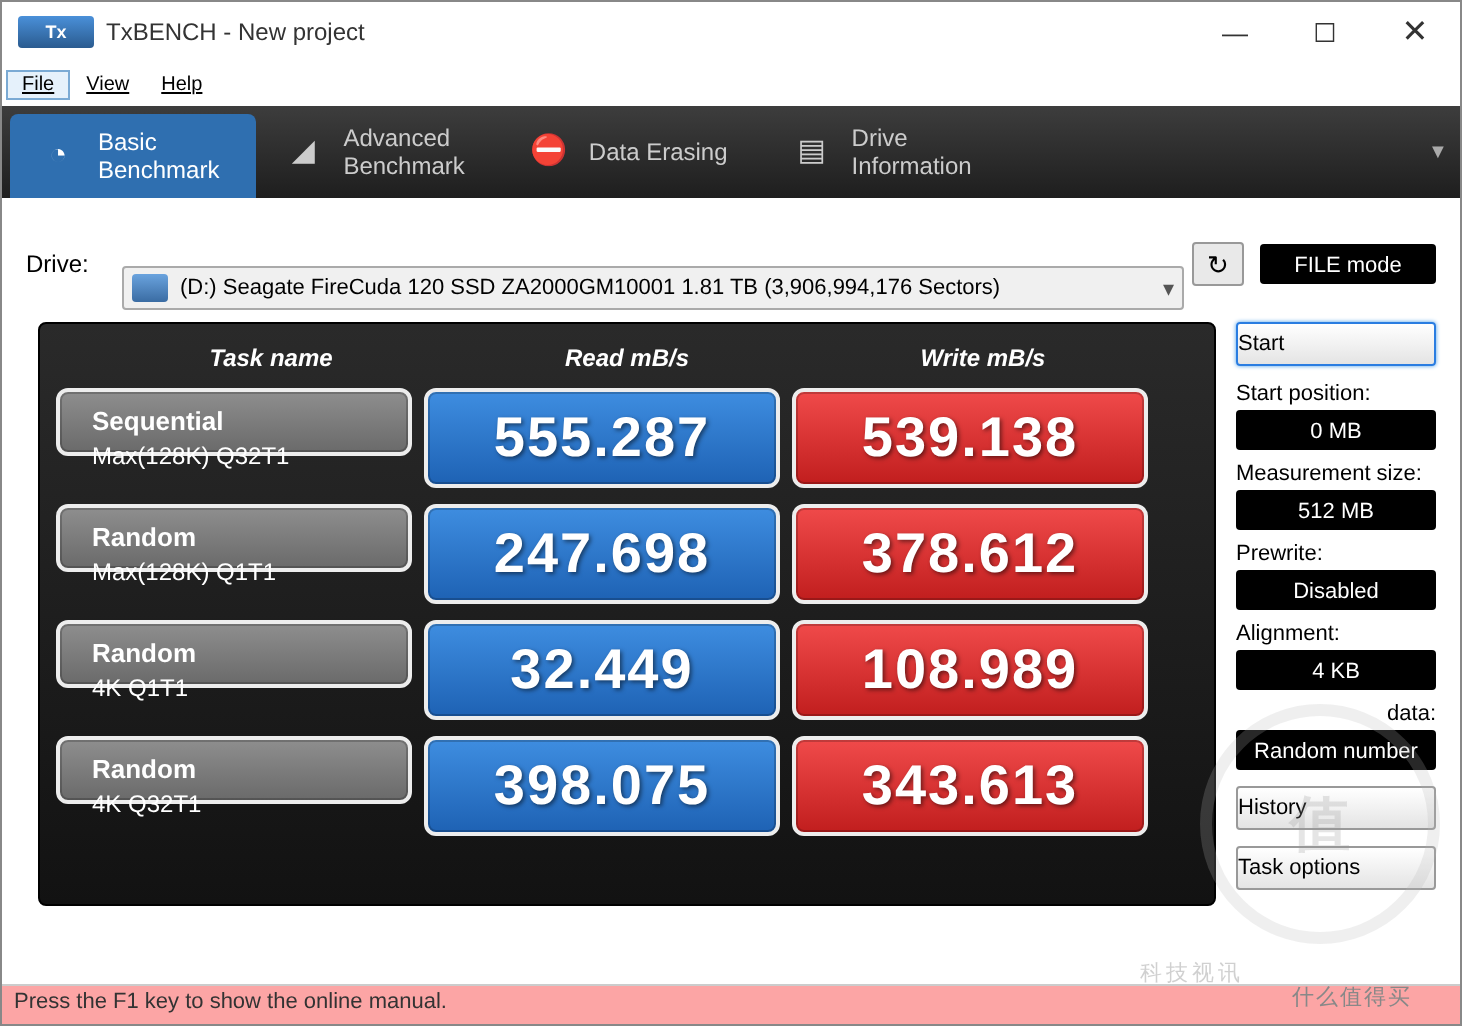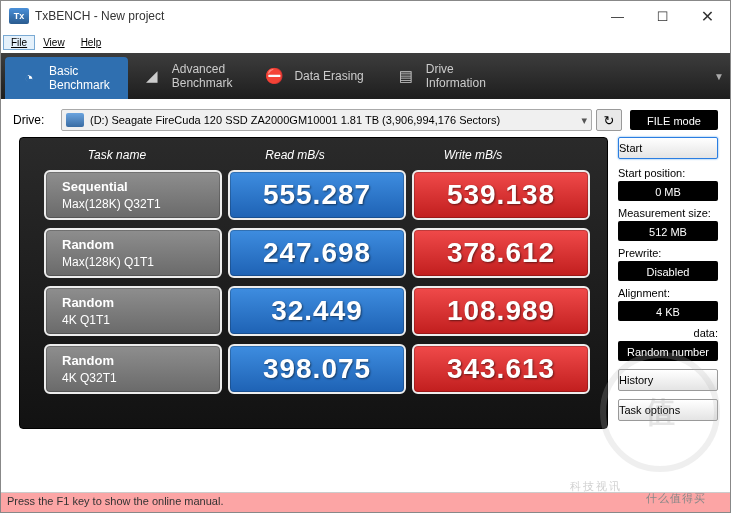--- a/index.html
+++ b/index.html
@@ -1,47 +1,47 @@
 <!DOCTYPE html>
 <html><head>
 <meta charset="utf-8">
 <style>
   * { box-sizing: border-box; margin: 0; padding: 0; font-family: "Segoe UI", Tahoma, sans-serif; }
   body { width: 731px; height: 513px; background: #fff; border: 1px solid #888; overflow: hidden; position: relative; }
   .titlebar { height: 30px; display: flex; align-items: center; padding: 0 0 0 8px; font-size: 12px; color: #333; }
-  .titlebar .icon { width: 20px; height: 16px; background: linear-gradient(#4a90d9,#2a5b8f); border-radius: 2px; margin-right: 6px; display:flex;align-items:center;justify-content:center;color:#fff;font-size:9px;font-weight:bold;}
+  .titlebar .icon { width: 38px; height: 16px; background: linear-gradient(#4a90d9,#2a5b8f); border-radius: 2px; margin-right: 6px; display:flex;align-items:center;justify-content:center;color:#fff;font-size:9px;font-weight:bold;}
   .titlebar .title { flex: 1; }
   .winbtns { display: flex; }
   .winbtn { width: 45px; height: 29px; display: flex; align-items: center; justify-content: center; font-size: 13px; font-family:Arial; }
   .winbtn.close { font-size: 16px; }
   .menubar { height: 22px; display: flex; padding-left: 2px; font-size: 10px; align-items:center;}
   .menuitem { padding: 2px 8px; }
   .menuitem span { text-decoration: underline; }
   .menuitem.sel { border: 1px solid #7aaad4; background:#e5f1fb; padding:1px 7px;}
   .tabbar { height: 46px; background: linear-gradient(#3d3d3d,#1e1e1e); display: flex; align-items:stretch;}
   .tab { display:flex; align-items:center; padding:0 18px 0 14px; color:#ccc; font-size:12px; line-height:1.2;}
   .tab.active { background:#2f6fb0; color:#fff; border-radius:4px 4px 0 0; margin:4px 0 0 4px; padding-top:0;}
   .tab .ticon { width:20px; margin-right:10px; text-align:center; font-size:15px;}
   .tab .lbl { }
   .tabdrop { width:22px; display:flex; align-items:center; justify-content:center; color:#aaa; font-size:10px; margin-left:auto;}
   .row-drive { display:flex; align-items:center; padding:10px 12px 6px 12px; font-size:12px;}
   .row-drive .lbl { width:48px;}
-  .drivesel { flex:1; height:22px; border:1px solid #aaa; background:#f0f0f0; display:flex; align-items:center; padding:0 18px 0 4px; font-size:11px; position:relative; border-radius:2px;}
+  .drivesel { flex:1; height:22px; border:1px solid #aaa; background:#f0f0f0; display:flex; align-items:center; padding:0 18px 0 4px; font-size:11px; position:relative; border-radius:2px;margin-top:24px;}
   .drivesel:after { content:"▾"; position:absolute; right:4px; color:#555;}
   .drivesel .dicon { width:18px; height:14px; background:linear-gradient(#6aa3de,#3a6ca3); margin-right:6px; border-radius:2px;}
   .sqbtn { width:26px; height:22px; border:1px solid #999; background:#e9e9e9; margin-left:4px; display:flex; align-items:center; justify-content:center; border-radius:2px; font-size:13px;}
   .blackbtn { width:88px; height:20px; background:#000; color:#fff; text-align:center; font-size:11px; line-height:22px; margin-left:8px; border-radius:2px;}
   .content { display:flex; padding:0 12px 0 18px;}
   .bench { flex:1; background:linear-gradient(#2a2a2a,#121212); border:1px solid #000; border-radius:4px; padding:6px 8px 10px 8px;}
-  .bhdr { display:flex; color:#fff; font-size:12px; font-style:italic; font-weight:normal; padding:4px 0 8px 0;}
+  .bhdr { display:flex; color:#fff; font-size:12px; font-style:italic; font-weight:bold; padding:4px 0 8px 0;justify-content:center;}
   .bhdr .c1 { width:178px; text-align:center;}
   .bhdr .c2 { width:178px; text-align:center;}
   .bhdr .c3 { width:178px; text-align:center;}
   .brow { display:flex; margin-bottom:8px; gap:6px;}
-  .task { width:178px; height:50px; background:linear-gradient(#8e8e8e,#6a6a6a); border:2px solid #ededed; border-radius:6px; color:#fff; padding:6px 0 0 16px; font-size:12px; line-height:1.35; box-shadow: inset 0 0 0 1px rgba(0,0,0,.2); margin-left: 16px;}
+  .task { width:178px; height:34px; background:linear-gradient(#8e8e8e,#6a6a6a); border:2px solid #ededed; border-radius:6px; color:#fff; padding:6px 0 0 16px; font-size:12px; line-height:1.35; box-shadow: inset 0 0 0 1px rgba(0,0,0,.2);}
   .task b { font-size:13px;}
   .val { width:178px; height:50px; border:2px solid #ededed; border-radius:6px; color:#fff; text-align:center; font-size:28px; font-weight:bold; line-height:46px; letter-spacing:1px; font-family:"Arial Black",Arial; text-shadow:1px 1px 2px rgba(0,0,0,.5); box-shadow: inset 0 0 0 1px rgba(0,0,0,.2);}
   .val.read { background:linear-gradient(#3e8de0,#1e62b4);}
   .val.write { background:linear-gradient(#f04a4a,#c11e1e);}
   .side { width:110px; padding-left:10px; font-size:11px;}
   .side .sbtn { height:22px; border:1px solid #999; background:linear-gradient(#fff,#e4e4e4); text-align:left; line-height:20px; margin-bottom:8px; width:100%; border-radius:2px;}
   .side .sbtn.sel { border:1px solid #2a7de1; box-shadow:0 0 2px #4a9de8;}
   .side .lbl2 { margin:4px 0 2px 0;}
   .statusbar { position:absolute; bottom:0; left:0; right:0; height:20px; border-top:1px solid #ccc; background:#fca5a5; font-size:11px; padding:2px 6px; color:#333;}
   .watermark1 { position:absolute; right:10px; bottom:40px; width:120px; height:120px; border:6px solid rgba(180,180,180,.22); border-radius:50%; pointer-events:none; display:flex; align-items:center; justify-content:center; font-size:30px; color:rgba(150,150,150,.25); font-weight:bold;}

